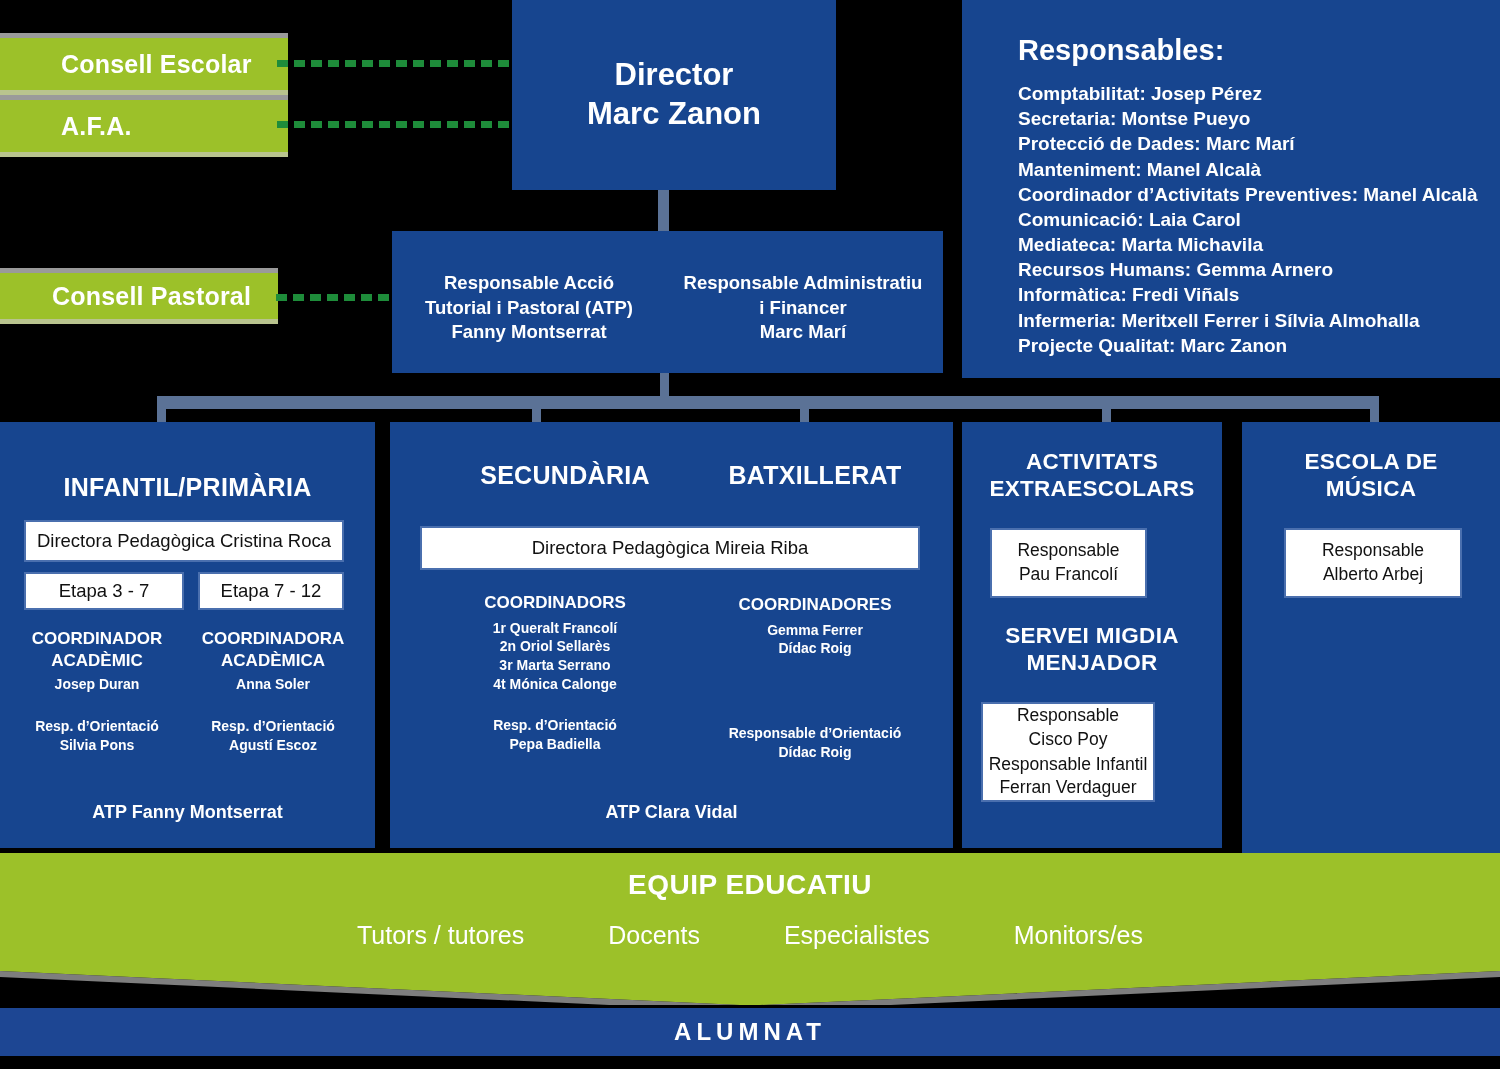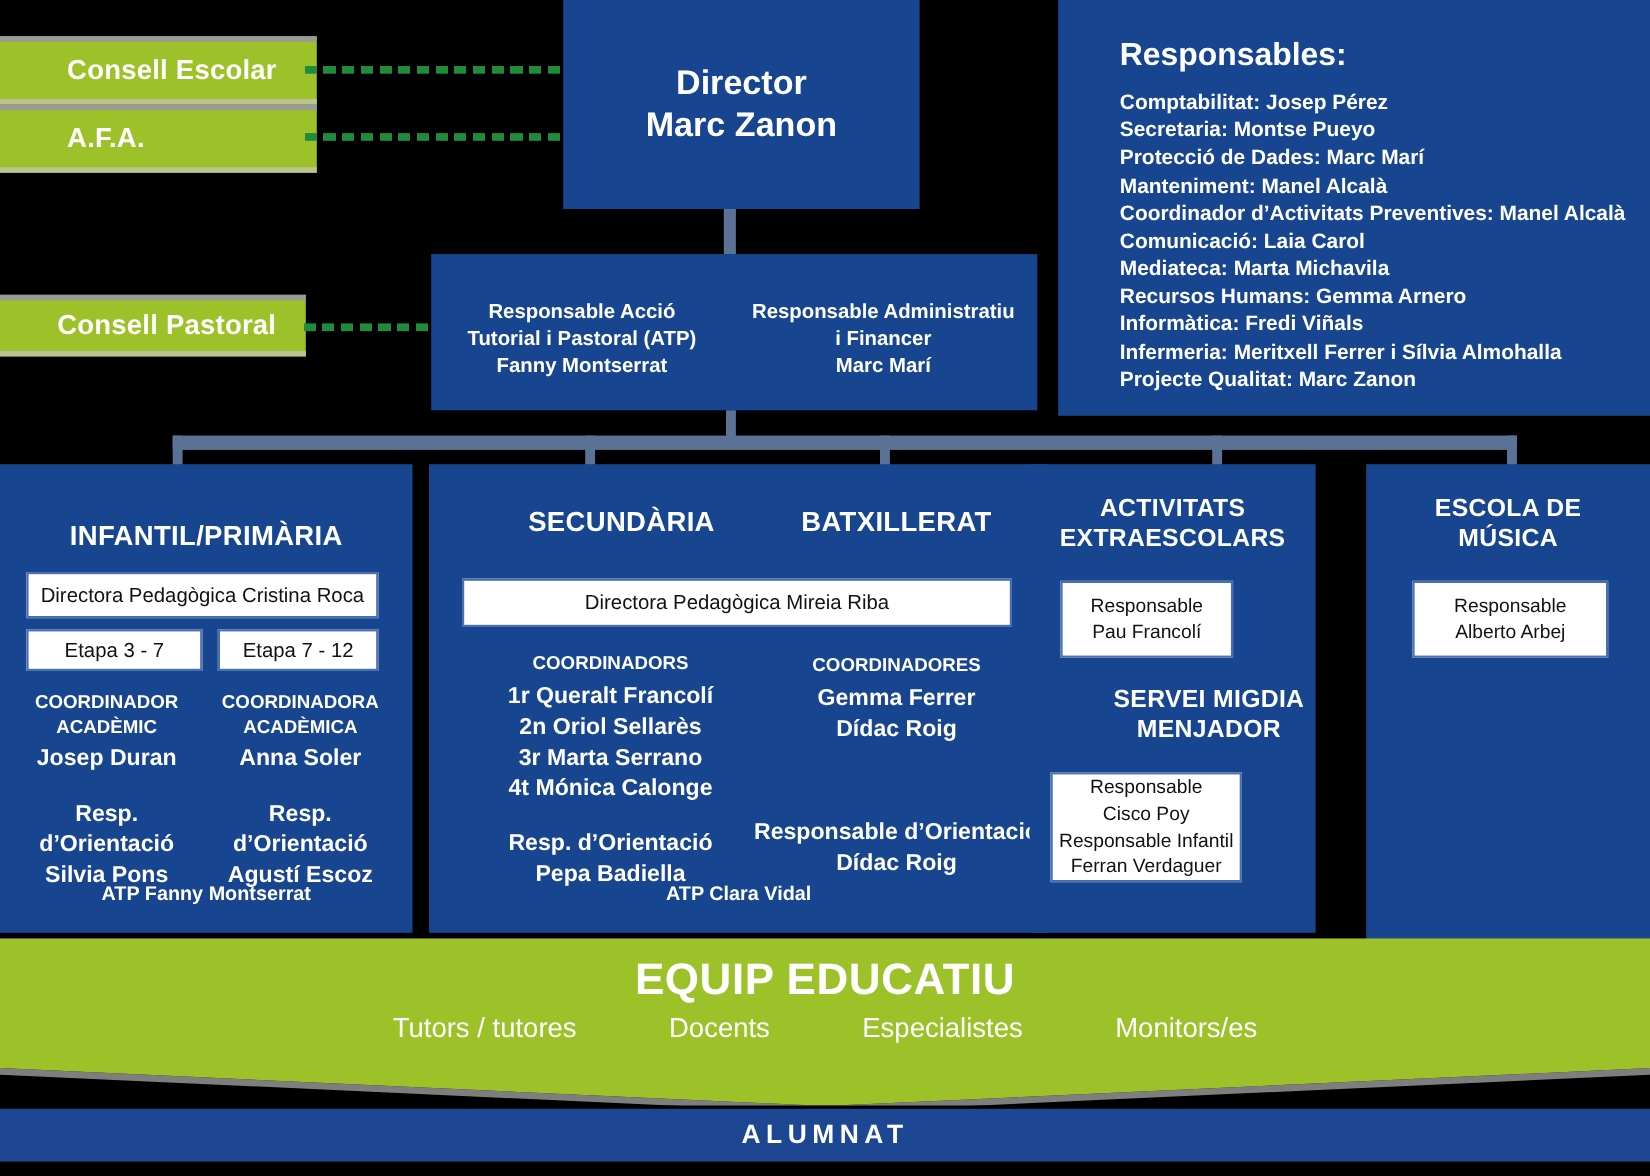--- a/index.html
+++ b/index.html
@@ -98,21 +98,21 @@
 
   .colhead {
     text-align: center;
     font-weight: bold;
     font-size: 17px;
     line-height: 1.28;
   }
   .namelist {
     text-align: center;
     font-weight: bold;
-    font-size: 21px;
+    font-size: 14px;
     line-height: 1.33;
   }
   .atp {
     text-align: center;
     font-weight: bold;
     font-size: 18px;
   }
 
   
   .hbar { background: #5b7296; }
@@ -120,21 +120,21 @@
 
   
   #equip-band { }
   .equip-title {
     position: absolute;
     width: 100%;
     text-align: center;
     top: 16px;
     color: #ffffff;
     font-weight: bold;
-    font-size: 40px;
+    font-size: 28px;
     letter-spacing: .5px;
   }
   .equip-roles {
     position: absolute;
     width: 100%;
     top: 68px;
     display: flex;
     justify-content: center;
     gap: 84px;
     color: #ffffff;
@@ -280,32 +280,32 @@
         <div>Gemma Ferrer</div>
         <div>Dídac Roig</div>
       </div>
       <div class="namelist" style="margin-top:66px;">Responsable d’Orientació</div>
       <div class="namelist">Dídac Roig</div>
     </div>
 
     <div class="abs atp" style="left:0;top:380px;width:563px;">ATP Clara Vidal</div>
   </div>
 
-  <div class="abs bluebox" style="left:936px;top:422px;width:260px;height:426px;">
+  <div class="abs bluebox" style="left:962px;top:422px;width:260px;height:426px;">
     <div class="abs sec-head small" style="left:0;top:26px;width:260px;">
       <div>ACTIVITATS</div>
       <div>EXTRAESCOLARS</div>
     </div>
 
     <div class="abs whitebox" style="left:28px;top:106px;width:157px;height:70px;">
       <div>Responsable</div>
       <div>Pau Francolí</div>
     </div>
 
-    <div class="abs sec-head small" style="left:0;top:200px;width:260px;margin-left:33px;">
+    <div class="abs sec-head small" style="left:0;top:200px;width:260px;">
       <div>SERVEI MIGDIA</div>
       <div>MENJADOR</div>
     </div>
 
     <div class="abs whitebox" style="left:19px;top:280px;width:174px;height:100px;">
       <div>Responsable</div>
       <div>Cisco Poy</div>
       <div class="gap"></div>
       <div>Responsable Infantil</div>
       <div>Ferran Verdaguer</div>

